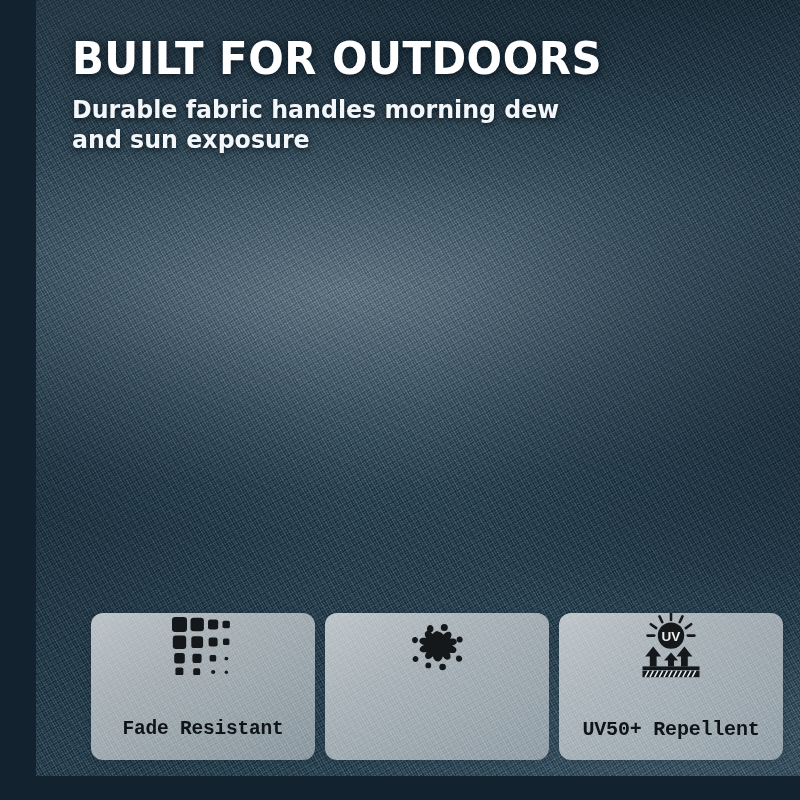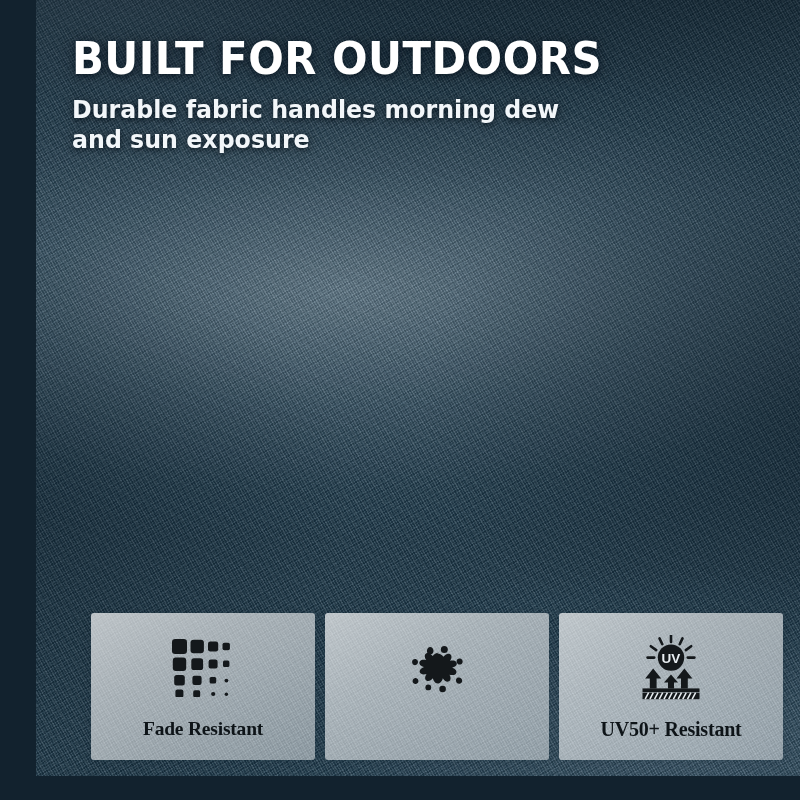--- a/index.html
+++ b/index.html
@@ -194,46 +194,46 @@
     top:613px;
     width:692px;
     height:147px;
     display:flex;
     gap:10px;
     z-index:6;
   }
   .feature-card {
     flex:1 1 0;
     position:relative;
-    border-radius:3px;
+    border-radius:12px;
     background:linear-gradient(150deg,
       rgba(255,255,255,0.70) 0%,
       rgba(255,255,255,0.60) 35%,
       rgba(255,255,255,0.52) 70%,
       rgba(255,255,255,0.46) 100%);
     box-shadow:0 2px 10px rgba(8,22,33,0.18);
     display:flex;
     flex-direction:column;
     align-items:center;
     justify-content:flex-start;
-    padding-top:22px;
+    padding-top:0;
     overflow:hidden;
   }
   .feature-card .card-icon {
     height:66px;
     display:flex;
     align-items:center;
     justify-content:center;
   }
   .feature-card .card-label {
     position:absolute;
     left:0; right:0;
     top:105px;
     text-align:center;
-    font-family:Liberation Serif, serif;
+    font-family:Liberation Mono, monospace;
     font-weight:700;
     font-size:20px;
     letter-spacing:-0.2px;
     color:#0e1418;
     white-space:nowrap;
   }
   .card-1 .card-label { font-size:19.5px; }
   .card-3 .card-label { font-size:20px; }
 
   svg { display:block; }
@@ -374,17 +374,17 @@
             <line x1="31.0" y1="64.2" x2="34.4" y2="57.6"></line>
             <line x1="35.7" y1="64.2" x2="39.1" y2="57.6"></line>
             <line x1="40.4" y1="64.2" x2="43.8" y2="57.6"></line>
             <line x1="45.1" y1="64.2" x2="48.5" y2="57.6"></line>
             <line x1="49.8" y1="64.2" x2="53.2" y2="57.6"></line>
             <line x1="54.5" y1="64.2" x2="57.9" y2="57.6"></line>
             <line x1="59.2" y1="64.2" x2="62.6" y2="57.6"></line>
           </g>
         </svg>
       </div>
-      <div class="card-label">UV50+ Resistant</div>
+      <div class="card-label">UV50+ Repellent</div>
     </div>
 
   </div>
 </div>
 
 </body></html>

